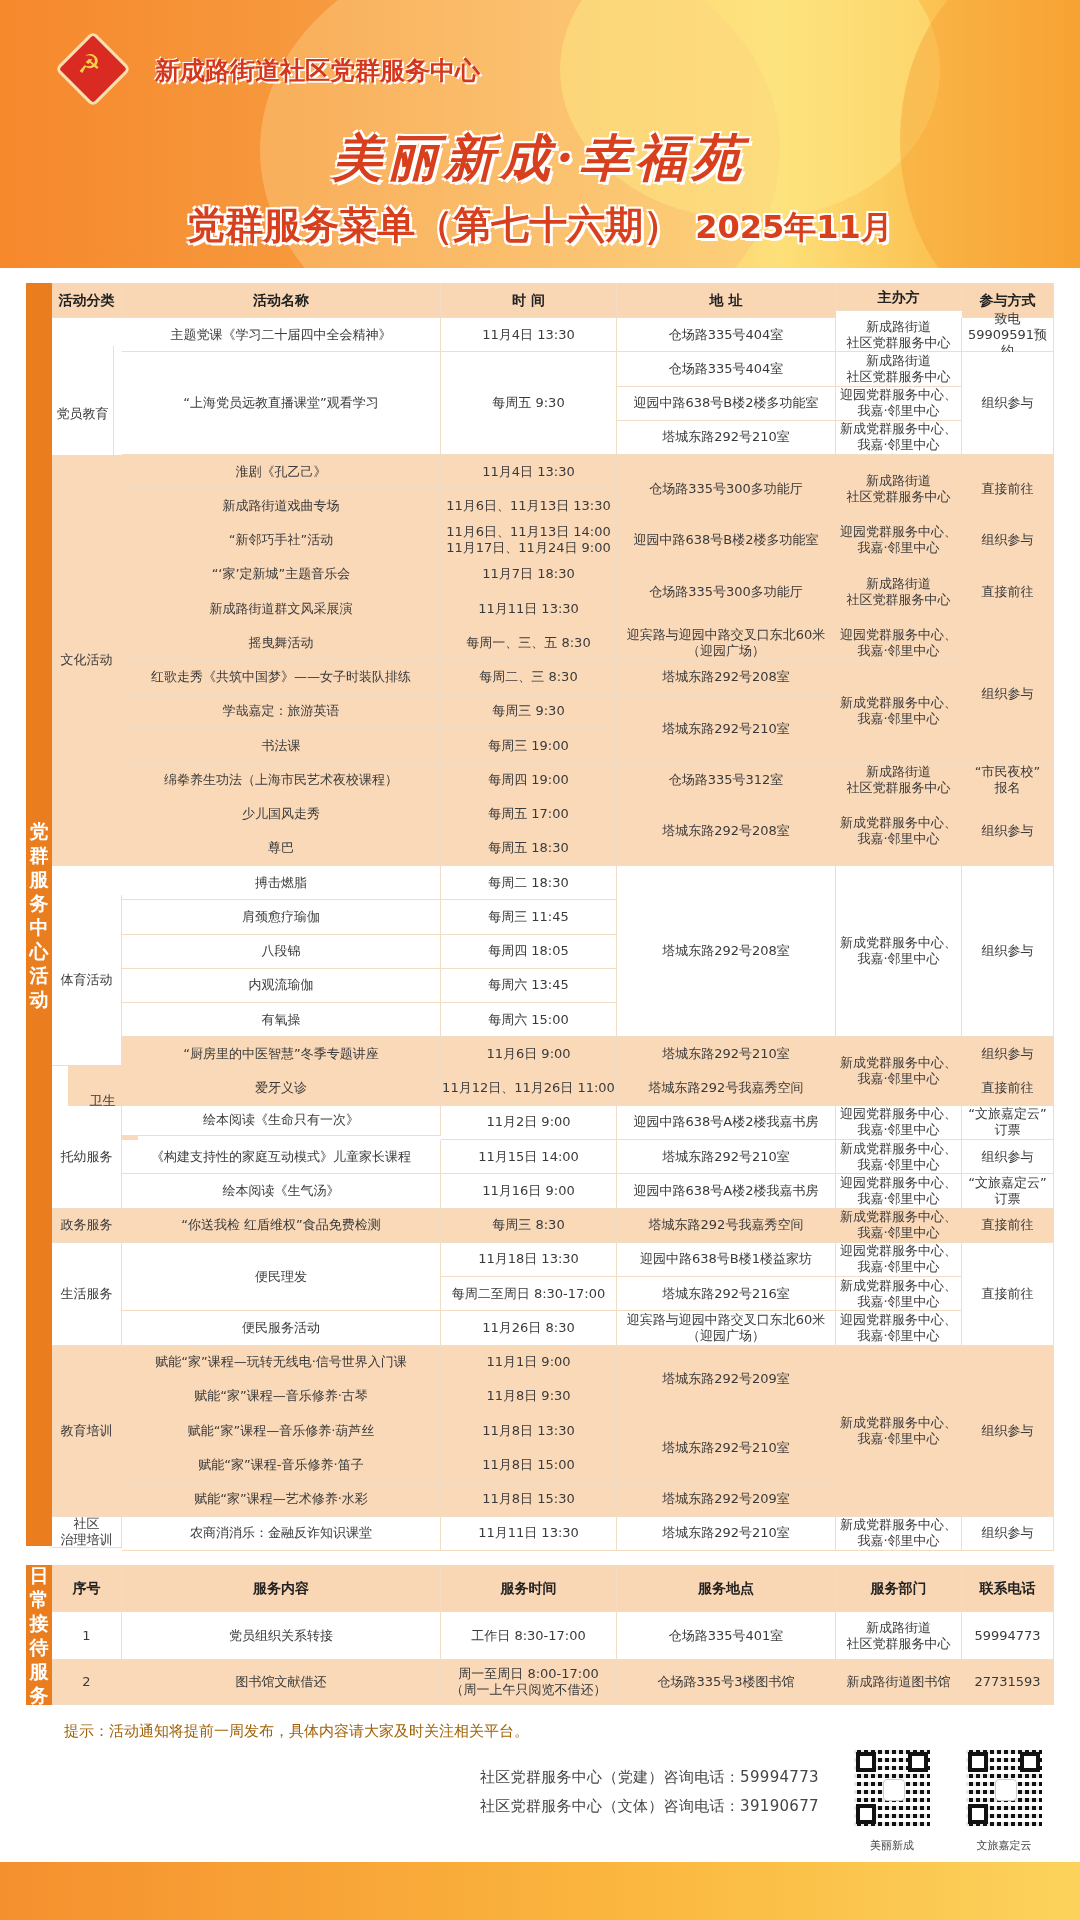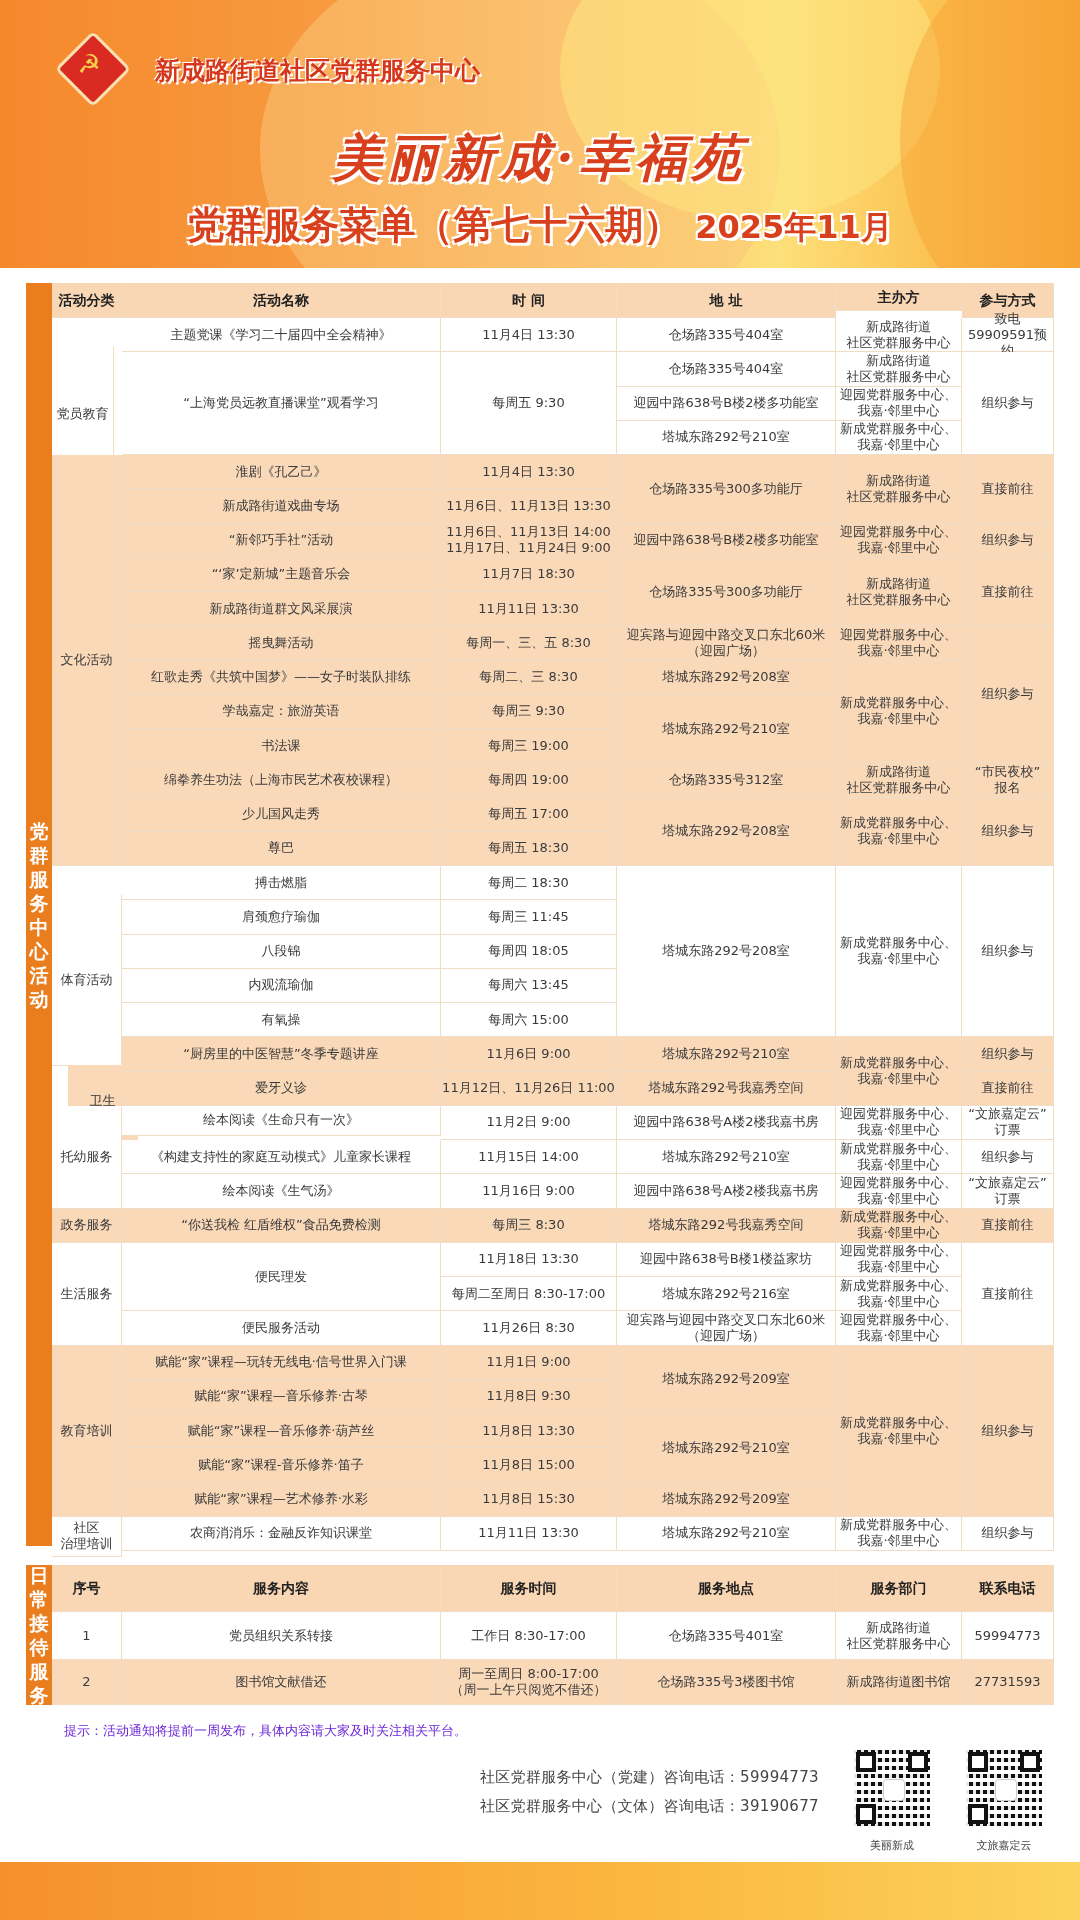--- a/index.html
+++ b/index.html
@@ -12,21 +12,21 @@
 .logo span{position:absolute;left:6px;top:8px;transform:rotate(-45deg);color:#f6d04a;font-size:26px;font-weight:bold}
 .org{position:absolute;left:155px;top:54px;font-size:25px;font-weight:bold;color:#d5361c;text-shadow:2px 2px 0 #fff,-1px -1px 0 #fff}
 .slogan{position:absolute;left:0;width:1080px;top:125px;text-align:center;font-family:"DejaVu Serif",serif;font-style:italic;font-weight:bold;font-size:50px;color:#d8401d;text-shadow:3px 3px 0 #fff,-2px -2px 0 #fff,2px -2px 0 #fff,-2px 2px 0 #fff;letter-spacing:6px}
 .title{position:absolute;left:0;width:1080px;top:200px;text-align:center;font-weight:bold;font-size:38px;color:#d8401d;text-shadow:3px 3px 0 #fff,-2px -2px 0 #fff,2px -2px 0 #fff,-2px 2px 0 #fff}
 .title .date{font-size:32px;margin-left:14px}
 .sidebar{position:absolute;background:#ea7e1e;color:#fff;font-weight:bold;font-size:19px;display:flex;flex-direction:column;align-items:center;justify-content:center;line-height:24px}
 .cell{position:absolute;display:flex;align-items:center;justify-content:center;text-align:center;font-size:13px;line-height:16px;color:#3a3a3a;border-right:1px solid #f1dcc5;border-bottom:1px solid #f1dcc5;white-space:pre-line}
 .hd{background:#f9d7b5;font-weight:bold;font-size:14px;color:#222}
 .pk{background:#fad9b9}
 .wt{background:#fff}
-.note{position:absolute;left:64px;top:1722px;font-size:13px;color:#6d28d9}
+.note{position:absolute;left:64px;top:1722px;font-size:15px;color:#a16207}
 .contact{position:absolute;left:480px;font-size:15px;color:#444;letter-spacing:0.3px}
 .qr{position:absolute;width:80px;height:80px;background:
  repeating-linear-gradient(0deg,#111 0 4px,#fff 4px 8px),#fff;border:2px solid #fff}
 .qr::before{content:"";position:absolute;inset:0;background:repeating-linear-gradient(90deg,rgba(255,255,255,0.9) 0 3px,transparent 3px 7px)}
 .qr .c{position:absolute;width:20px;height:20px;border:4px solid #111;background:#fff}
 .qr .m{position:absolute;left:29px;top:29px;width:22px;height:22px;background:#fff;border-radius:4px;border:1px solid #ccc}
 .qrlabel{position:absolute;font-size:11px;color:#444;width:100px;text-align:center}
 .footer{position:absolute;left:0;top:1862px;width:1080px;height:58px;background:linear-gradient(90deg,#f5902e,#fbb840 60%,#fcd35c)}
 </style>
 </head>
@@ -228,21 +228,21 @@
     <div class="cell pk" style="left: 122px; width: 319px; top: 1448.25px; height: 34.25px;">赋能“家”课程-音乐修养·笛子</div>
     <div class="cell pk" style="left: 441px; width: 176px; top: 1448.25px; height: 34.25px;">11月8日 15:00</div>
     <div class="cell pk" style="left: 122px; width: 319px; top: 1482.5px; height: 34.25px;">赋能“家”课程—艺术修养·水彩</div>
     <div class="cell pk" style="left: 441px; width: 176px; top: 1482.5px; height: 34.25px;">11月8日 15:30</div>
     <div class="cell pk" style="left: 617px; width: 219px; top: 1345.5px; height: 68.5px;">塔城东路292号209室</div>
     <div class="cell pk" style="left: 617px; width: 219px; top: 1414px; height: 68.5px;">塔城东路292号210室</div>
     <div class="cell pk" style="left: 617px; width: 219px; top: 1482.5px; height: 34.25px;">塔城东路292号209室</div>
     <div class="cell pk" style="left: 836px; width: 126px; top: 1345.5px; height: 171.25px;">新成党群服务中心、
 我嘉·邻里中心</div>
     <div class="cell pk" style="left: 962px; width: 92px; top: 1345.5px; height: 171.25px;">组织参与</div>
-    <div class="cell wt" style="left: 52px; width: 70px; top: 1516.75px; height: 40px;">社区
+    <div class="cell wt" style="left: 52px; width: 70px; top: 1516.75px; height: 31px;">社区
 治理培训</div>
     <div class="cell wt" style="left: 122px; width: 319px; top: 1516.75px; height: 34.25px;">农商消消乐：金融反诈知识课堂</div>
     <div class="cell wt" style="left: 441px; width: 176px; top: 1516.75px; height: 34.25px;">11月11日 13:30</div>
     <div class="cell wt" style="left: 617px; width: 219px; top: 1516.75px; height: 34.25px;">塔城东路292号210室</div>
     <div class="cell wt" style="left: 836px; width: 126px; top: 1516.75px; height: 34.25px;">新成党群服务中心、
 我嘉·邻里中心</div>
     <div class="cell wt" style="left: 962px; width: 92px; top: 1516.75px; height: 34.25px;">组织参与</div>
   </div>
 <div id="table2">
     <div class="cell hd" style="left: 52px; width: 70px; top: 1565px; height: 47px;">序号</div>

